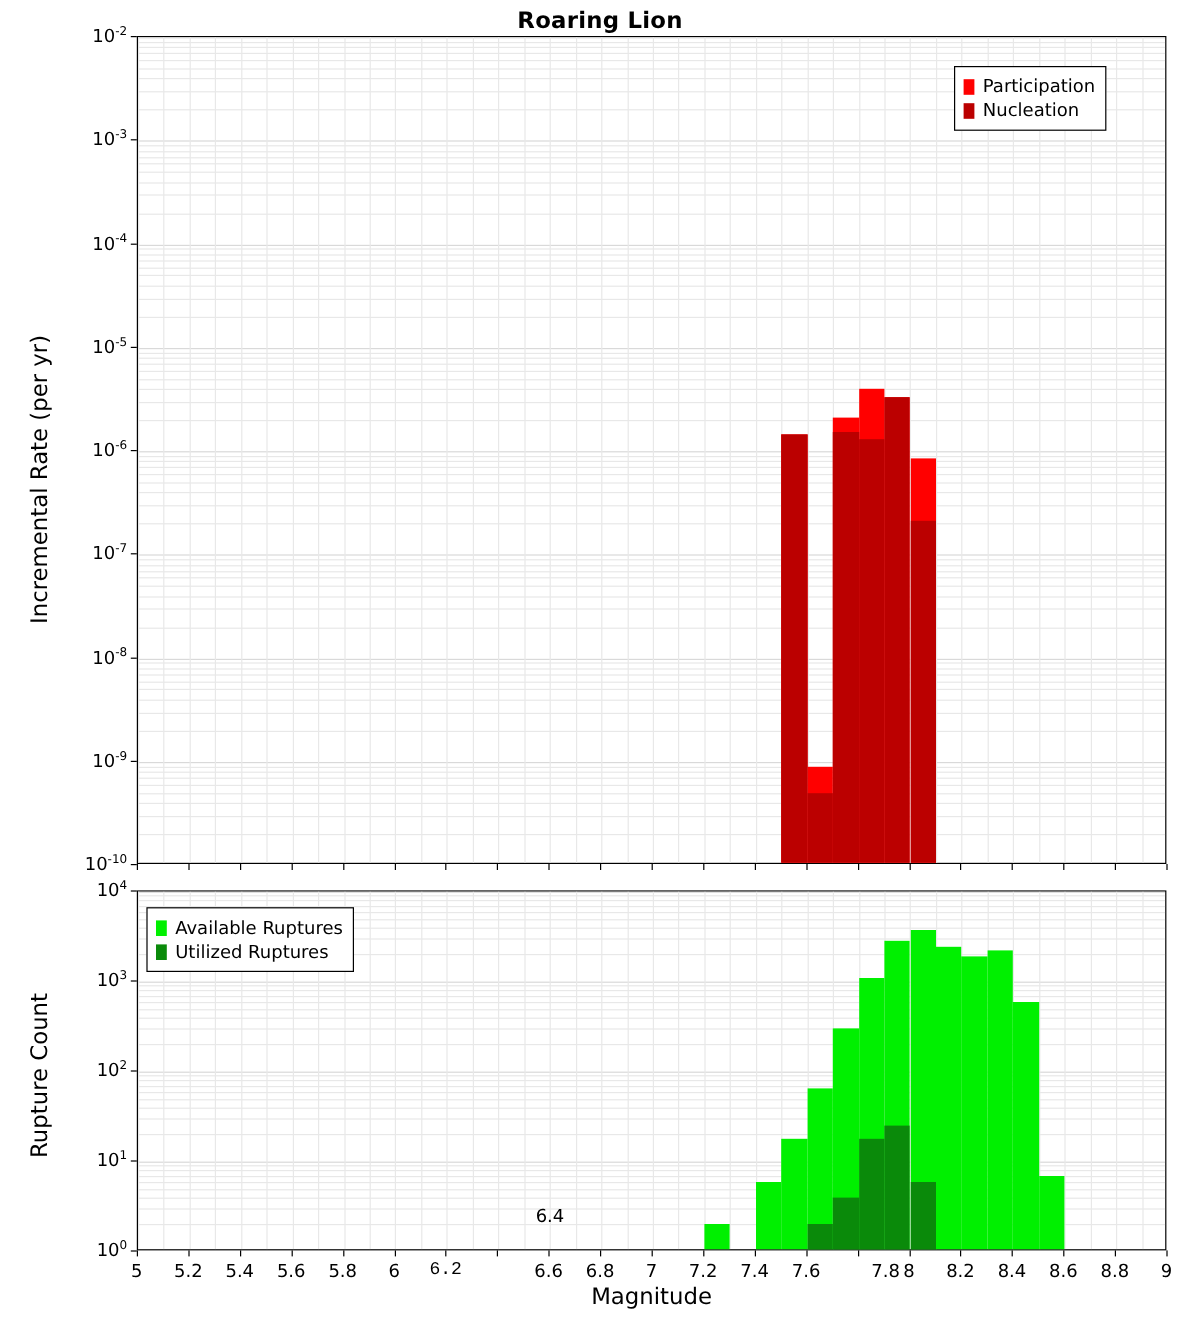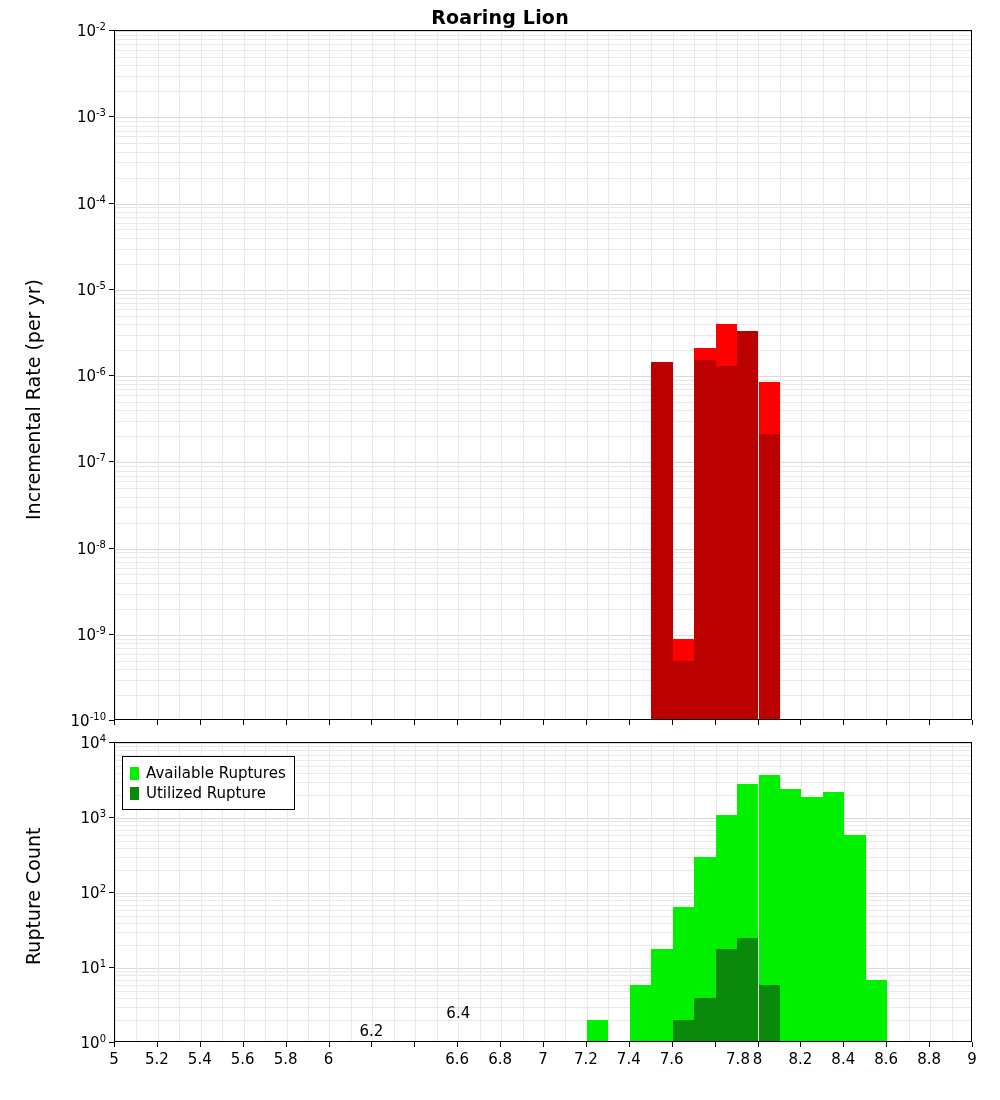--- a/index.html
+++ b/index.html
@@ -232,20 +232,30 @@
       <div class="tickx" style="left: 757.5px; top: 720px;"></div>
       <div class="tickx" style="left: 800.4px; top: 720px;"></div>
       <div class="tickx" style="left: 843.3px; top: 720px;"></div>
       <div class="tickx" style="left: 886.2px; top: 720px;"></div>
       <div class="tickx" style="left: 929.1px; top: 720px;"></div>
       <div class="tickx" style="left: 972px; top: 720px;"></div>
     </div>
 
   <div class="ylabel" style="left:22px;top:520px;">Incremental Rate (per yr)</div>
 
+  <div class="legend" style="left:795px;top:55px;">
+    <div class="row">
+      <span class="swatch" style="background:#ff0000;"></span>
+      <span>Participation</span>
+    </div>
+    <div class="row">
+      <span class="swatch" style="background:#bb0000;"></span>
+      <span>Nucleation</span>
+    </div>
+  </div>
 
   <div class="plot" id="plot-bot" style="left:114px;top:742px;width:858px;height:300px;">
     <div class="gridlayer" id="grid-bot">
         <div class="gl-h" style="top: 277.423px;"></div>
         <div class="gl-h" style="top: 264.216px;"></div>
         <div class="gl-h" style="top: 254.846px;"></div>
         <div class="gl-h" style="top: 247.577px;"></div>
         <div class="gl-h" style="top: 241.639px;"></div>
         <div class="gl-h" style="top: 236.618px;"></div>
         <div class="gl-h" style="top: 232.268px;"></div>
@@ -361,21 +371,21 @@
       <div class="xtick" style="left: 156.9px; top: 1050px;">5.2</div>
       <div class="tickx" style="left: 199.8px; top: 1042px;"></div>
       <div class="xtick" style="left: 199.8px; top: 1050px;">5.4</div>
       <div class="tickx" style="left: 242.7px; top: 1042px;"></div>
       <div class="xtick" style="left: 242.7px; top: 1050px;">5.6</div>
       <div class="tickx" style="left: 285.6px; top: 1042px;"></div>
       <div class="xtick" style="left: 285.6px; top: 1050px;">5.8</div>
       <div class="tickx" style="left: 328.5px; top: 1042px;"></div>
       <div class="xtick" style="left: 328.5px; top: 1050px;">6</div>
       <div class="tickx" style="left: 371.4px; top: 1042px;"></div>
-      <div class="xtick" style="left: 371.4px; top: 1022px;">6.2</div>
+      <div class="xtick" style="left: 371.4px; top: 1050px; font-family: Liberation Mono, monospace;">6.2</div>
       <div class="tickx" style="left: 414.3px; top: 1042px;"></div>
       <div class="xtick" style="left: 414.3px; top: 1004px; margin-left: 44px;">6.4</div>
       <div class="tickx" style="left: 457.2px; top: 1042px;"></div>
       <div class="xtick" style="left: 457.2px; top: 1050px;">6.6</div>
       <div class="tickx" style="left: 500.1px; top: 1042px;"></div>
       <div class="xtick" style="left: 500.1px; top: 1050px;">6.8</div>
       <div class="tickx" style="left: 543px; top: 1042px;"></div>
       <div class="xtick" style="left: 543px; top: 1050px;">7</div>
       <div class="tickx" style="left: 585.9px; top: 1042px;"></div>
       <div class="xtick" style="left: 585.9px; top: 1050px;">7.2</div>
@@ -394,25 +404,26 @@
       <div class="tickx" style="left: 886.2px; top: 1042px;"></div>
       <div class="xtick" style="left: 886.2px; top: 1050px;">8.6</div>
       <div class="tickx" style="left: 929.1px; top: 1042px;"></div>
       <div class="xtick" style="left: 929.1px; top: 1050px;">8.8</div>
       <div class="tickx" style="left: 972px; top: 1042px;"></div>
       <div class="xtick" style="left: 972px; top: 1050px;">9</div>
     </div>
 
   <div class="ylabel" style="left:22px;top:965px;">Rupture Count</div>
 
+  <div class="xlabel" style="left:114px;top:1070px;width:858px;">Magnitude</div>
 
   <div class="legend" style="left:122px;top:756px;">
     <div class="row">
       <span class="swatch" style="background:#00f000;"></span>
       <span>Available Ruptures</span>
     </div>
     <div class="row">
       <span class="swatch" style="background:#0a8a0a;"></span>
-      <span>Utilized Rupture</span>
+      <span>Utilized Ruptures</span>
     </div>
   </div>
 
 </div>
 
 </body></html>

